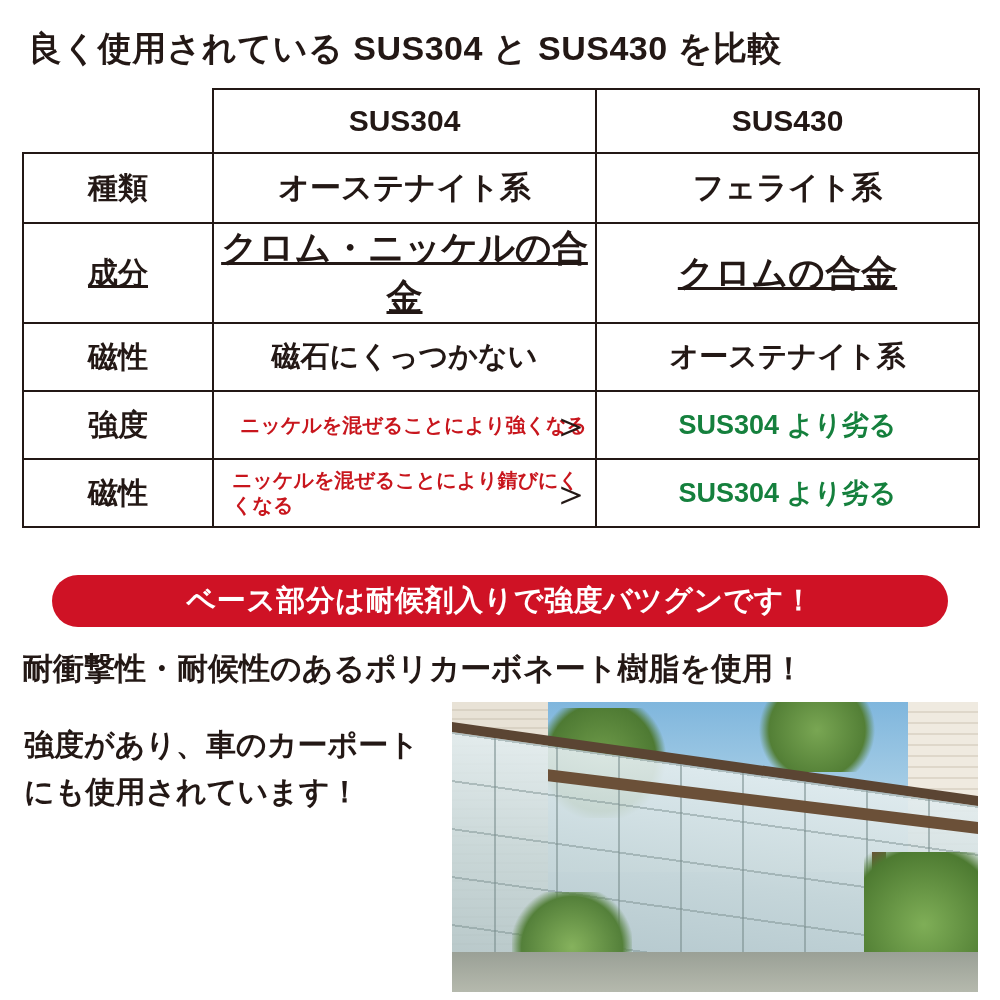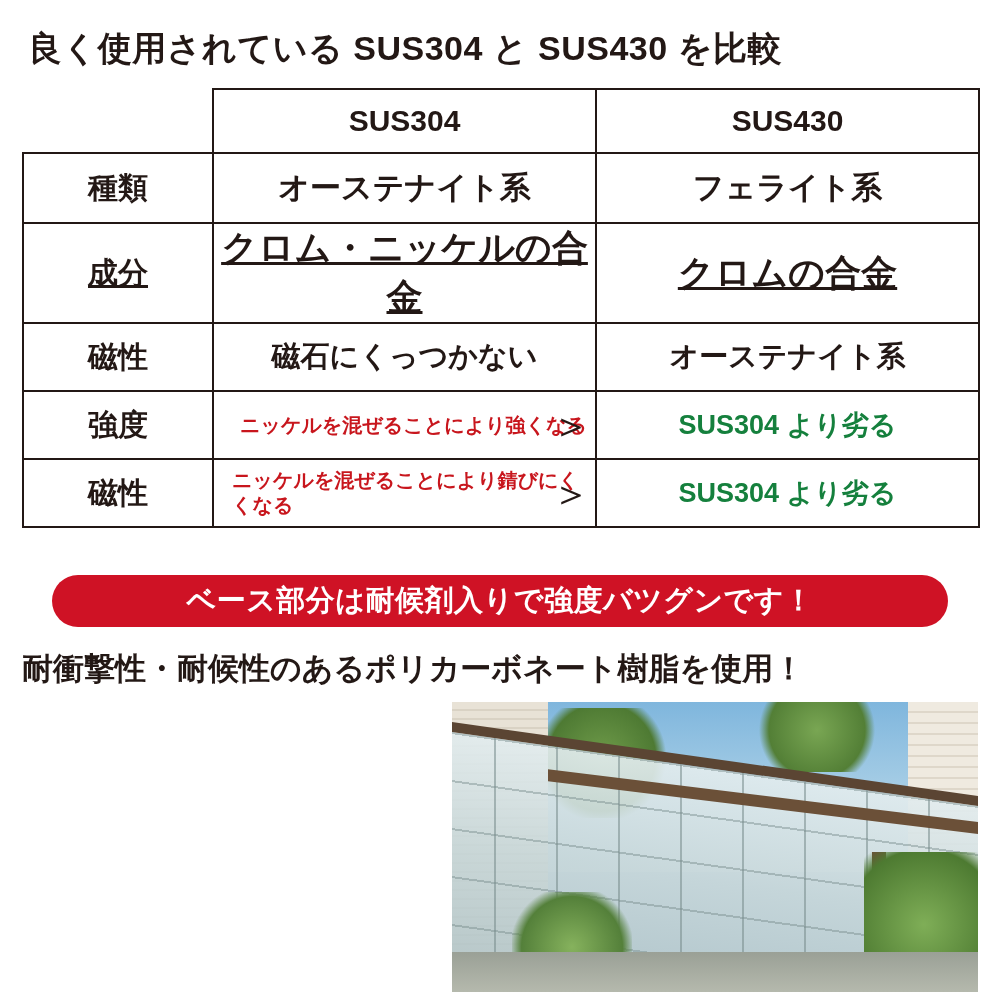--- a/index.html
+++ b/index.html
@@ -294,20 +294,21 @@
           <span class="blue-note">SUS304 より劣る</span>
         </td>
       </tr>
     </tbody>
   </table>
 
   <div class="red-banner">ベース部分は耐候剤入りで強度バツグンです！</div>
 
   <div class="lead-text">耐衝撃性・耐候性のあるポリカーボネート樹脂を使用！</div>
 
+  <div class="body-text">強度があり、車のカーポートにも使用されています！</div>
 
   <div class="photo">
     <div class="ph-sky"></div>
     <div class="ph-tree2"></div>
     <div class="ph-tree1"></div>
     <div class="ph-wall-left"></div>
     <div class="ph-wall-right"></div>
     <div class="ph-roof">
       <div class="ph-roof-grid"></div>
     </div>

